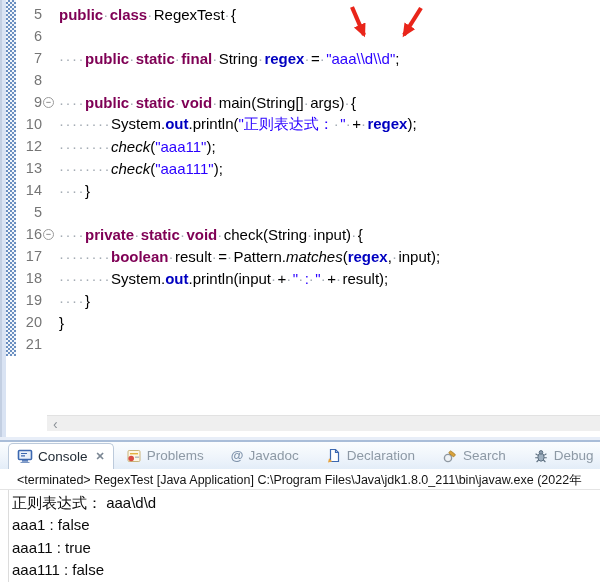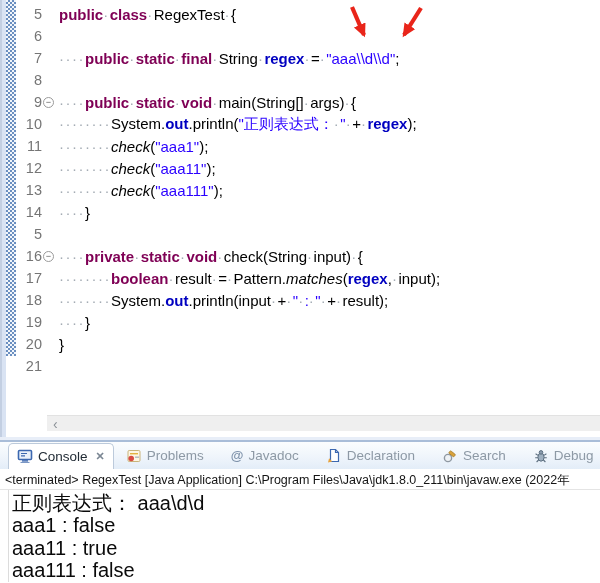--- a/index.html
+++ b/index.html
@@ -49,44 +49,43 @@
   .tab-active { display:flex; align-items:center; gap:5px; height:26px; margin-left:8px;
     background:#fff; border:1px solid #bccadb; border-bottom:none;
     border-radius:5px 5px 0 0; padding:0 8px; font-size:13.5px; color:#222c36; }
   .tab-close { color:#7b8794; font-size:11px; font-weight:bold; padding-left:3px; cursor:default; }
   .tab-items { display:flex; align-items:center; gap:27px; margin-left:12px; }
   .tab-item { display:flex; align-items:center; gap:5px; font-size:13.5px; color:#8d99a5; }
   .tab-item svg, .tab-active svg { display:block; }
   .at-glyph { color:#7f93ab; font-size:13px; font-weight:bold; }
 
   .console-title { height:21px; background:#fff; border-bottom:1px solid #e4e4e4;
-    font-size:12.5px; color:#141414; padding:3px 0 0 5px;
+    font-size:12.5px; color:#141414; padding:3px 0 0 17px;
     white-space:nowrap; overflow:hidden; }
   .console-output { position:relative; height:92px; background:#fff; padding:2px 0 0 12px; }
   .console-output::before { content:""; position:absolute; left:8px; top:0; bottom:0;
     width:1px; background:#dcdcdc; }
-  .console-output-line { font-size:20px; height:22.4px; line-height:22.4px; color:#0a0a0a; white-space:pre; }
+  .console-output-line { font-size:15px; height:22.4px; line-height:22.4px; color:#0a0a0a; white-space:pre; }
 </style>
 </head>
 <body>
 
 <div id="stage">
 
   <div class="win-strip"></div>
 
   <div class="editor-pane">
     <div class="range-indicator"></div>
     <div class="code-lines">
         <div class="code-line"><span class="line-num">5</span><span class="fold-col"></span><span class="code-text"><span class="tk-kw">public</span><span class="tk-ws">·</span><span class="tk-kw">class</span><span class="tk-ws">·</span><span class="tk-pl">RegexTest</span><span class="tk-ws">·</span><span class="tk-pl">{</span></span></div>
         <div class="code-line"><span class="line-num">6</span><span class="fold-col"></span><span class="code-text"></span></div>
         <div class="code-line"><span class="line-num">7</span><span class="fold-col"></span><span class="code-text"><span class="tk-ws">····</span><span class="tk-kw">public</span><span class="tk-ws">·</span><span class="tk-kw">static</span><span class="tk-ws">·</span><span class="tk-kw">final</span><span class="tk-ws">·</span><span class="tk-pl">String</span><span class="tk-ws">·</span><span class="tk-cf">regex</span><span class="tk-ws">·</span><span class="tk-pl">=</span><span class="tk-ws">·</span><span class="tk-str">"aaa\\d\\d"</span><span class="tk-pl">;</span></span></div>
         <div class="code-line current"><span class="line-num">8</span><span class="fold-col"></span><span class="code-text"></span></div>
         <div class="code-line"><span class="line-num">9</span><span class="fold-col"><span class="fold-marker">−</span></span><span class="code-text"><span class="tk-ws">····</span><span class="tk-kw">public</span><span class="tk-ws">·</span><span class="tk-kw">static</span><span class="tk-ws">·</span><span class="tk-kw">void</span><span class="tk-ws">·</span><span class="tk-pl">main(String[]</span><span class="tk-ws">·</span><span class="tk-pl">args)</span><span class="tk-ws">·</span><span class="tk-pl">{</span></span></div>
         <div class="code-line"><span class="line-num">10</span><span class="fold-col"></span><span class="code-text"><span class="tk-ws">········</span><span class="tk-pl">System.</span><span class="tk-cf">out</span><span class="tk-pl">.println(</span><span class="tk-str">"正则表达式：</span><span class="tk-ws">·</span><span class="tk-str">"</span><span class="tk-ws">·</span><span class="tk-pl">+</span><span class="tk-ws">·</span><span class="tk-cf">regex</span><span class="tk-pl">);</span></span></div>
-        <div class="code-line"><span class="line-num">11</span><span class="fold-col"></span><span class="code-text"><span class="tk-ws">········</span><span class="tk-sm">check</span><span class="tk-pl">(</span><span class="tk-str">"aaa1"</span><span class="tk-pl">);</span></span></div>
         <div class="code-line"><span class="line-num">12</span><span class="fold-col"></span><span class="code-text"><span class="tk-ws">········</span><span class="tk-sm">check</span><span class="tk-pl">(</span><span class="tk-str">"aaa11"</span><span class="tk-pl">);</span></span></div>
         <div class="code-line"><span class="line-num">13</span><span class="fold-col"></span><span class="code-text"><span class="tk-ws">········</span><span class="tk-sm">check</span><span class="tk-pl">(</span><span class="tk-str">"aaa111"</span><span class="tk-pl">);</span></span></div>
         <div class="code-line"><span class="line-num">14</span><span class="fold-col"></span><span class="code-text"><span class="tk-ws">····</span><span class="tk-pl">}</span></span></div>
         <div class="code-line"><span class="line-num">5</span><span class="fold-col"></span><span class="code-text"></span></div>
         <div class="code-line"><span class="line-num">16</span><span class="fold-col"><span class="fold-marker">−</span></span><span class="code-text"><span class="tk-ws">····</span><span class="tk-kw">private</span><span class="tk-ws">·</span><span class="tk-kw">static</span><span class="tk-ws">·</span><span class="tk-kw">void</span><span class="tk-ws">·</span><span class="tk-pl">check(String</span><span class="tk-ws">·</span><span class="tk-pl">input)</span><span class="tk-ws">·</span><span class="tk-pl">{</span></span></div>
         <div class="code-line"><span class="line-num">17</span><span class="fold-col"></span><span class="code-text"><span class="tk-ws">········</span><span class="tk-kw">boolean</span><span class="tk-ws">·</span><span class="tk-pl">result</span><span class="tk-ws">·</span><span class="tk-pl">=</span><span class="tk-ws">·</span><span class="tk-pl">Pattern.</span><span class="tk-sm">matches</span><span class="tk-pl">(</span><span class="tk-cf">regex</span><span class="tk-pl">,</span><span class="tk-ws">·</span><span class="tk-pl">input);</span></span></div>
         <div class="code-line"><span class="line-num">18</span><span class="fold-col"></span><span class="code-text"><span class="tk-ws">········</span><span class="tk-pl">System.</span><span class="tk-cf">out</span><span class="tk-pl">.println(input</span><span class="tk-ws">·</span><span class="tk-pl">+</span><span class="tk-ws">·</span><span class="tk-str">"</span><span class="tk-ws">·</span><span class="tk-str">:</span><span class="tk-ws">·</span><span class="tk-str">"</span><span class="tk-ws">·</span><span class="tk-pl">+</span><span class="tk-ws">·</span><span class="tk-pl">result);</span></span></div>
         <div class="code-line"><span class="line-num">19</span><span class="fold-col"></span><span class="code-text"><span class="tk-ws">····</span><span class="tk-pl">}</span></span></div>
         <div class="code-line"><span class="line-num">20</span><span class="fold-col"></span><span class="code-text"><span class="tk-pl">}</span></span></div>
         <div class="code-line"><span class="line-num">21</span><span class="fold-col"></span><span class="code-text"></span></div>

